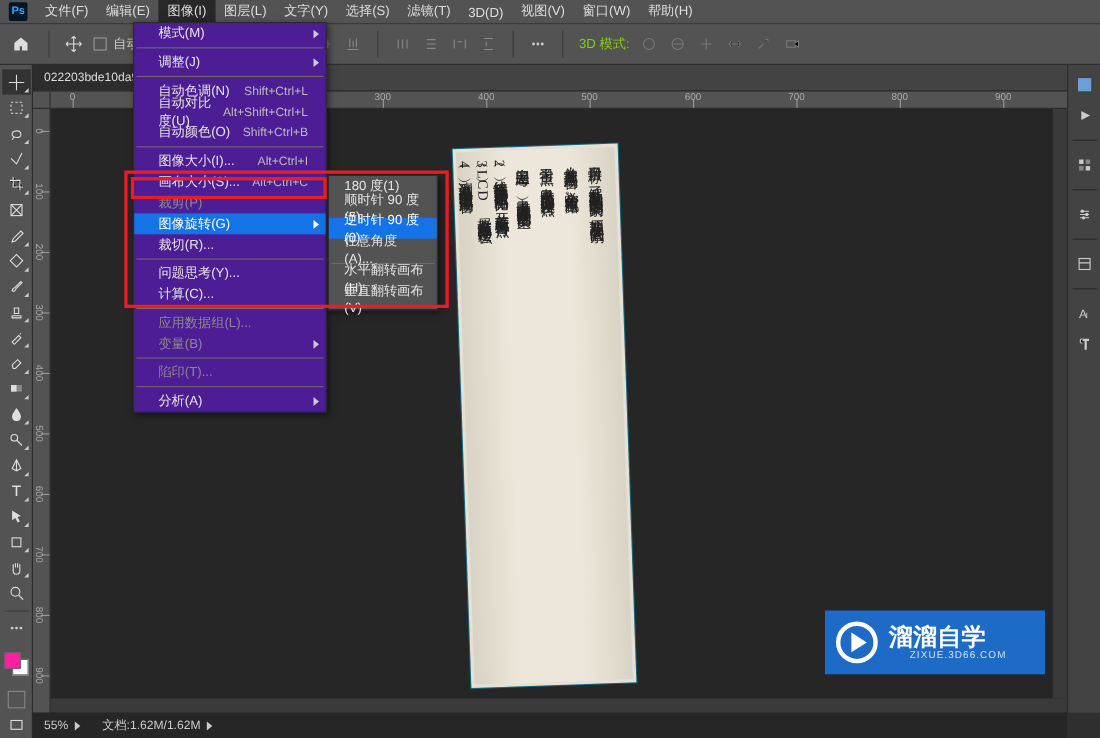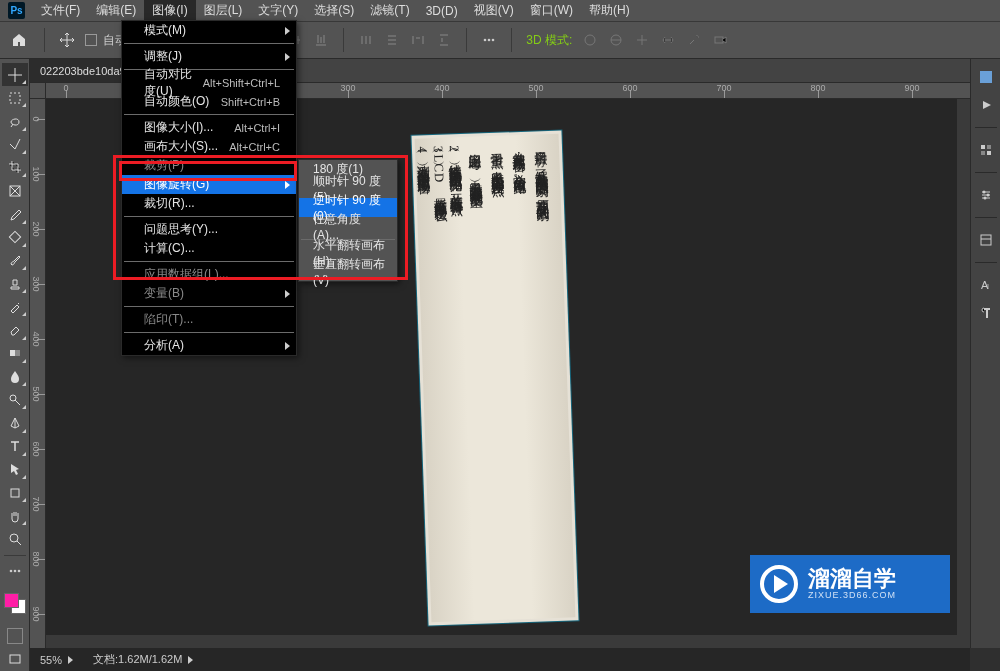--- a/index.html
+++ b/index.html
@@ -49,21 +49,21 @@
   .vtext { position:absolute; top:10px; writing-mode:vertical-rl; font-family:"SimSun","KaiTi",serif; color:#222; font-size:13px; line-height:1.6; letter-spacing:1px;}
   .vt1{right:12px;} .vt2{right:34px;} .vt3{right:56px;} .vt4{right:78px;}
   .vt5{right:98px;} .vt6{right:114px;} .vt7{right:130px;}
 
   
   .panels-right { position:absolute; top:59px; right:0; bottom:23px; width:30px; background:#434343; border-left:1px solid #2a2a2a; display:flex; flex-direction:column; align-items:center; padding-top:6px; gap:4px;}
   .panel-group-sep { height:1px; width:22px; background:#2a2a2a; margin:6px 0;}
   .panel-icon { width:24px; height:24px; display:flex; align-items:center; justify-content:center; color:#ccc;}
 
   
-  .dropdown { position:absolute; background:#000000; border:1px solid #2a2a2a; box-shadow:2px 2px 6px rgba(0,0,0,.5); z-index:100; color:#e5e5e5;}
+  .dropdown { position:absolute; background:#4c1d95; border:1px solid #2a2a2a; box-shadow:2px 2px 6px rgba(0,0,0,.5); z-index:100; color:#e5e5e5;}
   .dd-image { top:20px; left:121px; width:176px;}
   .dd-row { display:flex; justify-content:space-between; align-items:center; padding:2px 16px 2px 22px; height:19px; position:relative;}
   .dd-row.hover { background:#1473e6; color:#fff;}
   .dd-row.dis { color:#8a8a8a;}
   .dd-sep { height:1px; background:#6b6b6b; margin:3px 2px;}
   .dd-arrow { position:absolute; right:6px; top:6px; width:0; height:0; border-top:4px solid transparent; border-bottom:4px solid transparent; border-left:5px solid #ccc;}
   .dd-row.hover .dd-arrow { border-left-color:#fff;}
   .shortcut { color:#bbb; font-size:11px;}
 
   .dd-rotate { top:159px; left:298px; width:100px; background:#535353;}
@@ -77,21 +77,21 @@
   
   .statusbar { position:absolute; left:30px; right:30px; bottom:0; height:23px; background:#262626; display:flex; align-items:center; padding:0 10px; gap:20px; color:#ccc; font-size:11px;margin-top:39px;}
   .statusbar .sb-field{ display:flex; align-items:center; gap:6px;}
   .sb-arrow { width:0;height:0;border-top:4px solid transparent;border-bottom:4px solid transparent;border-left:5px solid #ccc;}
 
   
   .watermark { position:absolute; right:20px; bottom:35px; width:200px; height:58px; background:#1d6bc6; display:flex; align-items:center; padding:0 10px; gap:10px; z-index:5;}
   .wm-play { width:38px; height:38px; border:4px solid #fff; border-radius:50%; display:flex; align-items:center; justify-content:center;}
   .wm-tri { width:0;height:0;border-top:9px solid transparent;border-bottom:9px solid transparent;border-left:14px solid #fff; margin-left:3px;}
   .wm-txt { color:#fff; font-weight:bold; font-size:22px; line-height:1;}
-  .wm-sub { color:#cfe0f5; font-size:9px; letter-spacing:1px;}
+  .wm-sub { color:#cfe0f5; font-size:9px; letter-spacing:1px;margin-left:19px;}
 
   
   .hscroll { position:absolute; left:16px; right:0; bottom:0; height:13px; background:#3a3a3a;}
   .vscroll { position:absolute; top:16px; right:0; bottom:13px; width:13px; background:#3a3a3a;}
 
   svg { display:block; }
 </style>
 </head>
 <body>
 
@@ -504,20 +504,24 @@
       <span>模式(M)</span>
       <span class="dd-arrow"></span>
     </div>
     <div class="dd-sep"></div>
     <div class="dd-row">
       <span>调整(J)</span>
       <span class="dd-arrow"></span>
     </div>
     <div class="dd-sep"></div>
     <div class="dd-row">
+      <span>自动色调(N)</span>
+      <span class="shortcut">Shift+Ctrl+L</span>
+    </div>
+    <div class="dd-row">
       <span>自动对比度(U)</span>
       <span class="shortcut">Alt+Shift+Ctrl+L</span>
     </div>
     <div class="dd-row">
       <span>自动颜色(O)</span>
       <span class="shortcut">Shift+Ctrl+B</span>
     </div>
     <div class="dd-sep"></div>
     <div class="dd-row">
       <span>图像大小(I)...</span>

